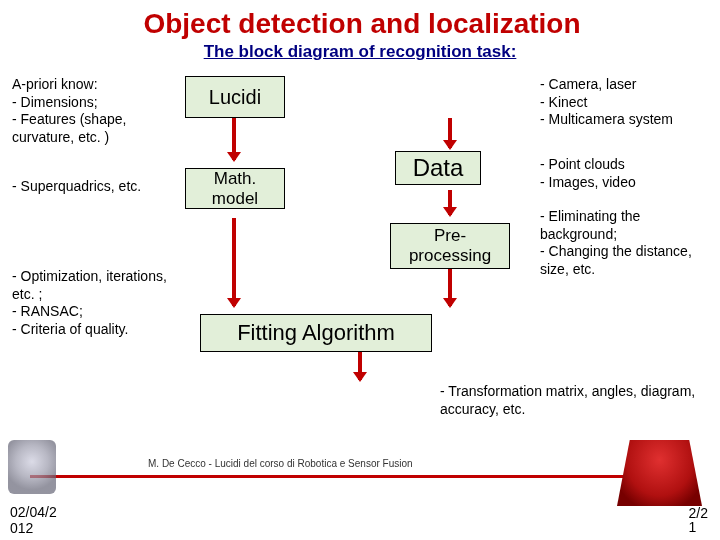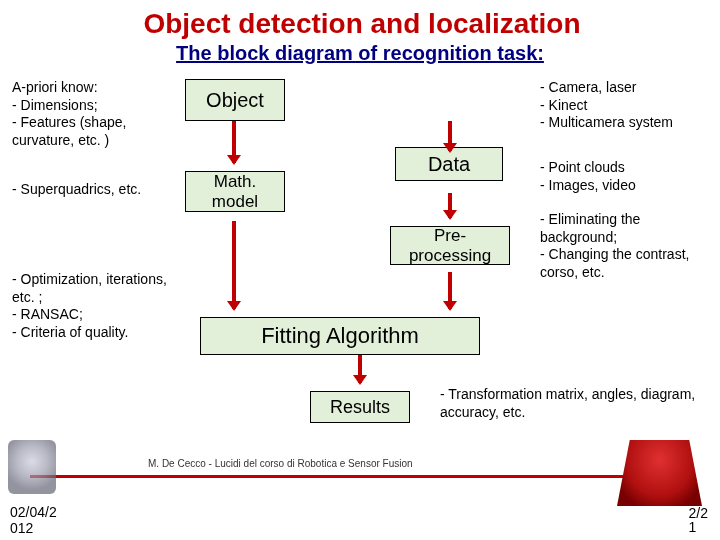--- a/index.html
+++ b/index.html
@@ -14,21 +14,21 @@
   }
   .title {
     text-align: center;
     font-size: 28px;
     font-weight: bold;
     color: #c00000;
     margin: 8px 0 2px 4px;
   }
   .subtitle {
     text-align: center;
-    font-size: 20px;
+    font-size: 17px;
     font-weight: bold;
     color: #000080;
     text-decoration: underline;
     margin-bottom: 6px;
   }
   .canvas {
     position: relative;
     width: 720px;
     height: 400px;
     padding-left: 20px;
@@ -132,33 +132,32 @@
   <div class="note" style="left:12px; top:200px; width:160px; white-space:pre-line"> - Optimization, iterations, etc. ;
  - RANSAC;
  - Criteria of quality.</div>
 
   <div class="note" style="left:540px; top:8px; width:170px; white-space:pre-line"> - Camera, laser
  - Kinect
  - Multicamera system</div>
   <div class="note" style="left:540px; top:88px; width:170px; white-space:pre-line"> - Point clouds
  - Images, video</div>
   <div class="note" style="left:540px; top:140px; width:175px; white-space:pre-line"> - Eliminating the background;
- - Changing the contrast, corso, etc.</div>
+ - Changing the distance, size, etc.</div>
 
-  <div class="box" style="left:185px; top:8px; width:100px; height:42px; font-size:20px">Object</div>
+  <div class="box" style="left:185px; top:8px; width:100px; height:42px; font-size:20px">Lucidi</div>
   <div class="box" style="left:185px; top:100px; width:100px; height:41px; white-space:pre-line">Math.
 model</div>
 
-  <div class="box" style="left:395px; top:76px; width:108px; height:34px; font-size:20px">Data</div>
-  <div class="box" style="left:390px; top:155px; width:120px; height:39px; white-space:pre-line">Pre-
+  <div class="box" style="left:395px; top:83px; width:86px; height:34px; font-size:24px">Data</div>
+  <div class="box" style="left:390px; top:155px; width:120px; height:46px; white-space:pre-line">Pre-
 processing</div>
 
-  <div class="box" style="left:200px; top:246px; width:280px; height:38px; font-size:22px">Fitting Algorithm</div>
+  <div class="box" style="left:200px; top:246px; width:232px; height:38px; font-size:22px">Fitting Algorithm</div>
 
-  <div class="box" style="left:310px; top:320px; width:100px; height:32px; font-size:18px">Results</div>
 
   <div class="note" style="left:440px; top:315px; width:270px; white-space:pre-line"> - Transformation matrix, angles, diagram, accuracy, etc.</div>
 
   <div class="arrow v" style="left:232px; top:50px; height:42px"></div>
   <div class="arrow v" style="left:232px; top:150px; height:88px"></div>
 
   <div class="arrow v" style="left:448px; top:50px; height:30px"></div>
   <div class="arrow v" style="left:448px; top:122px; height:25px"></div>
   <div class="arrow v" style="left:448px; top:201px; height:37px"></div>
 

